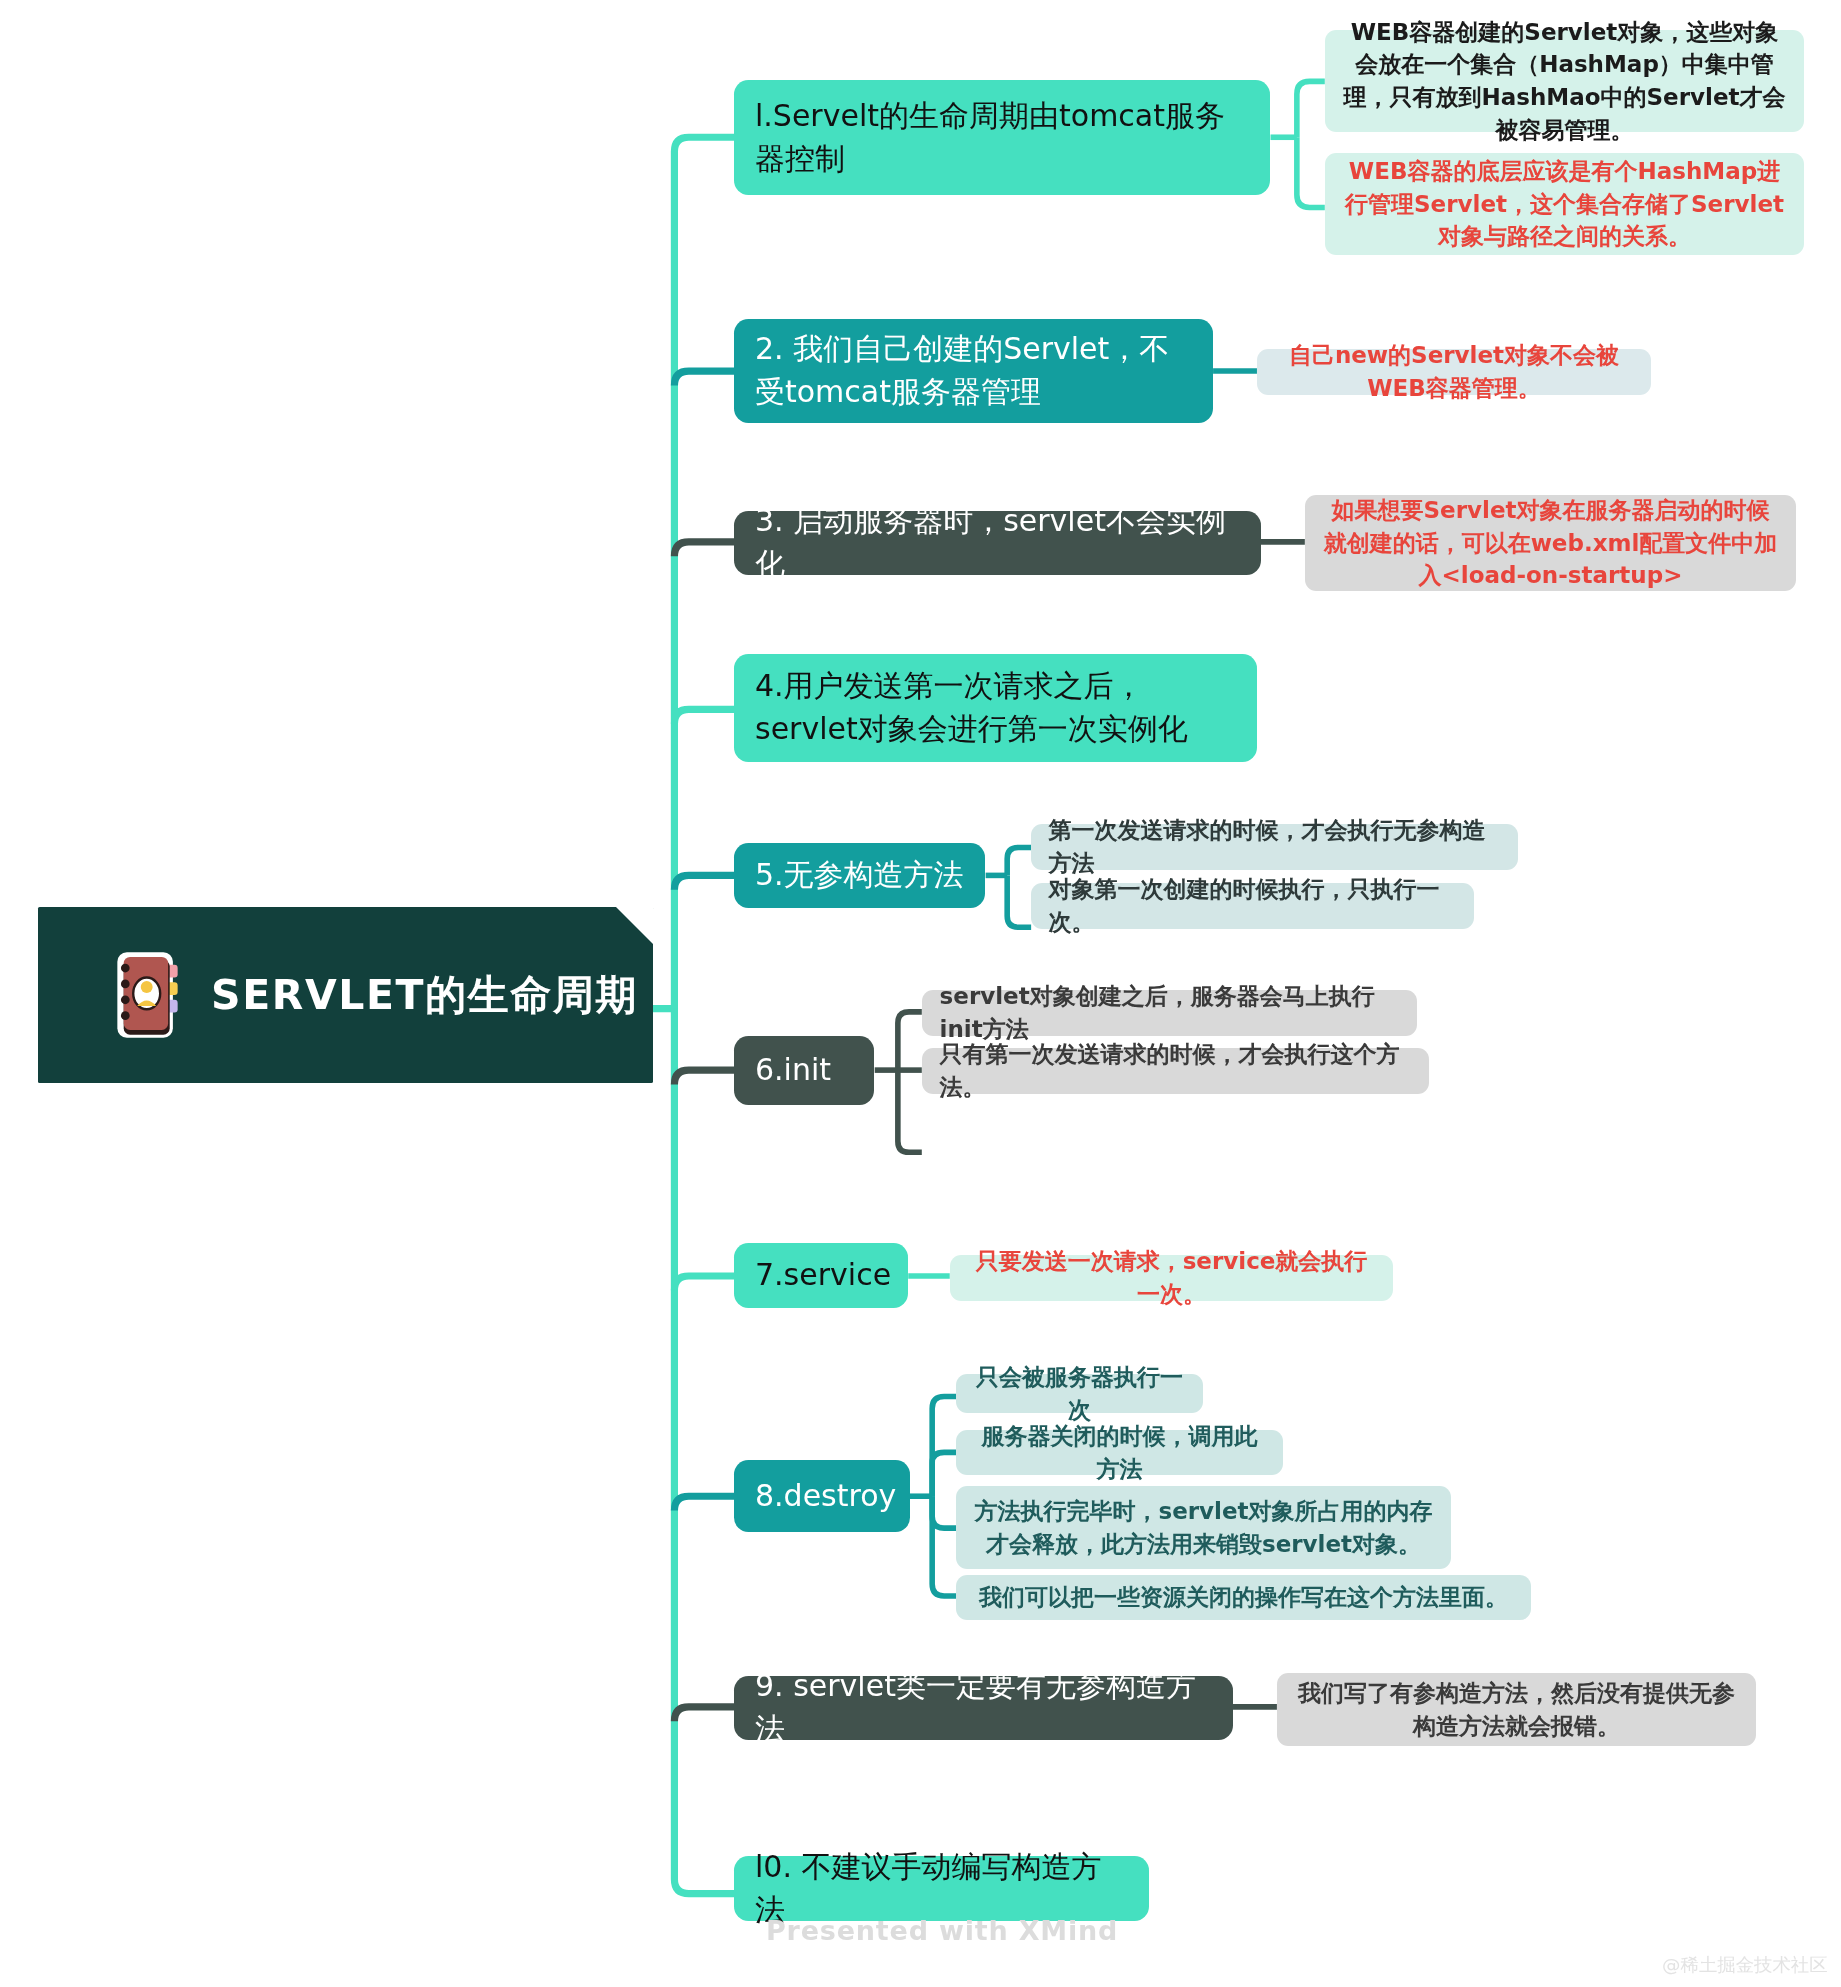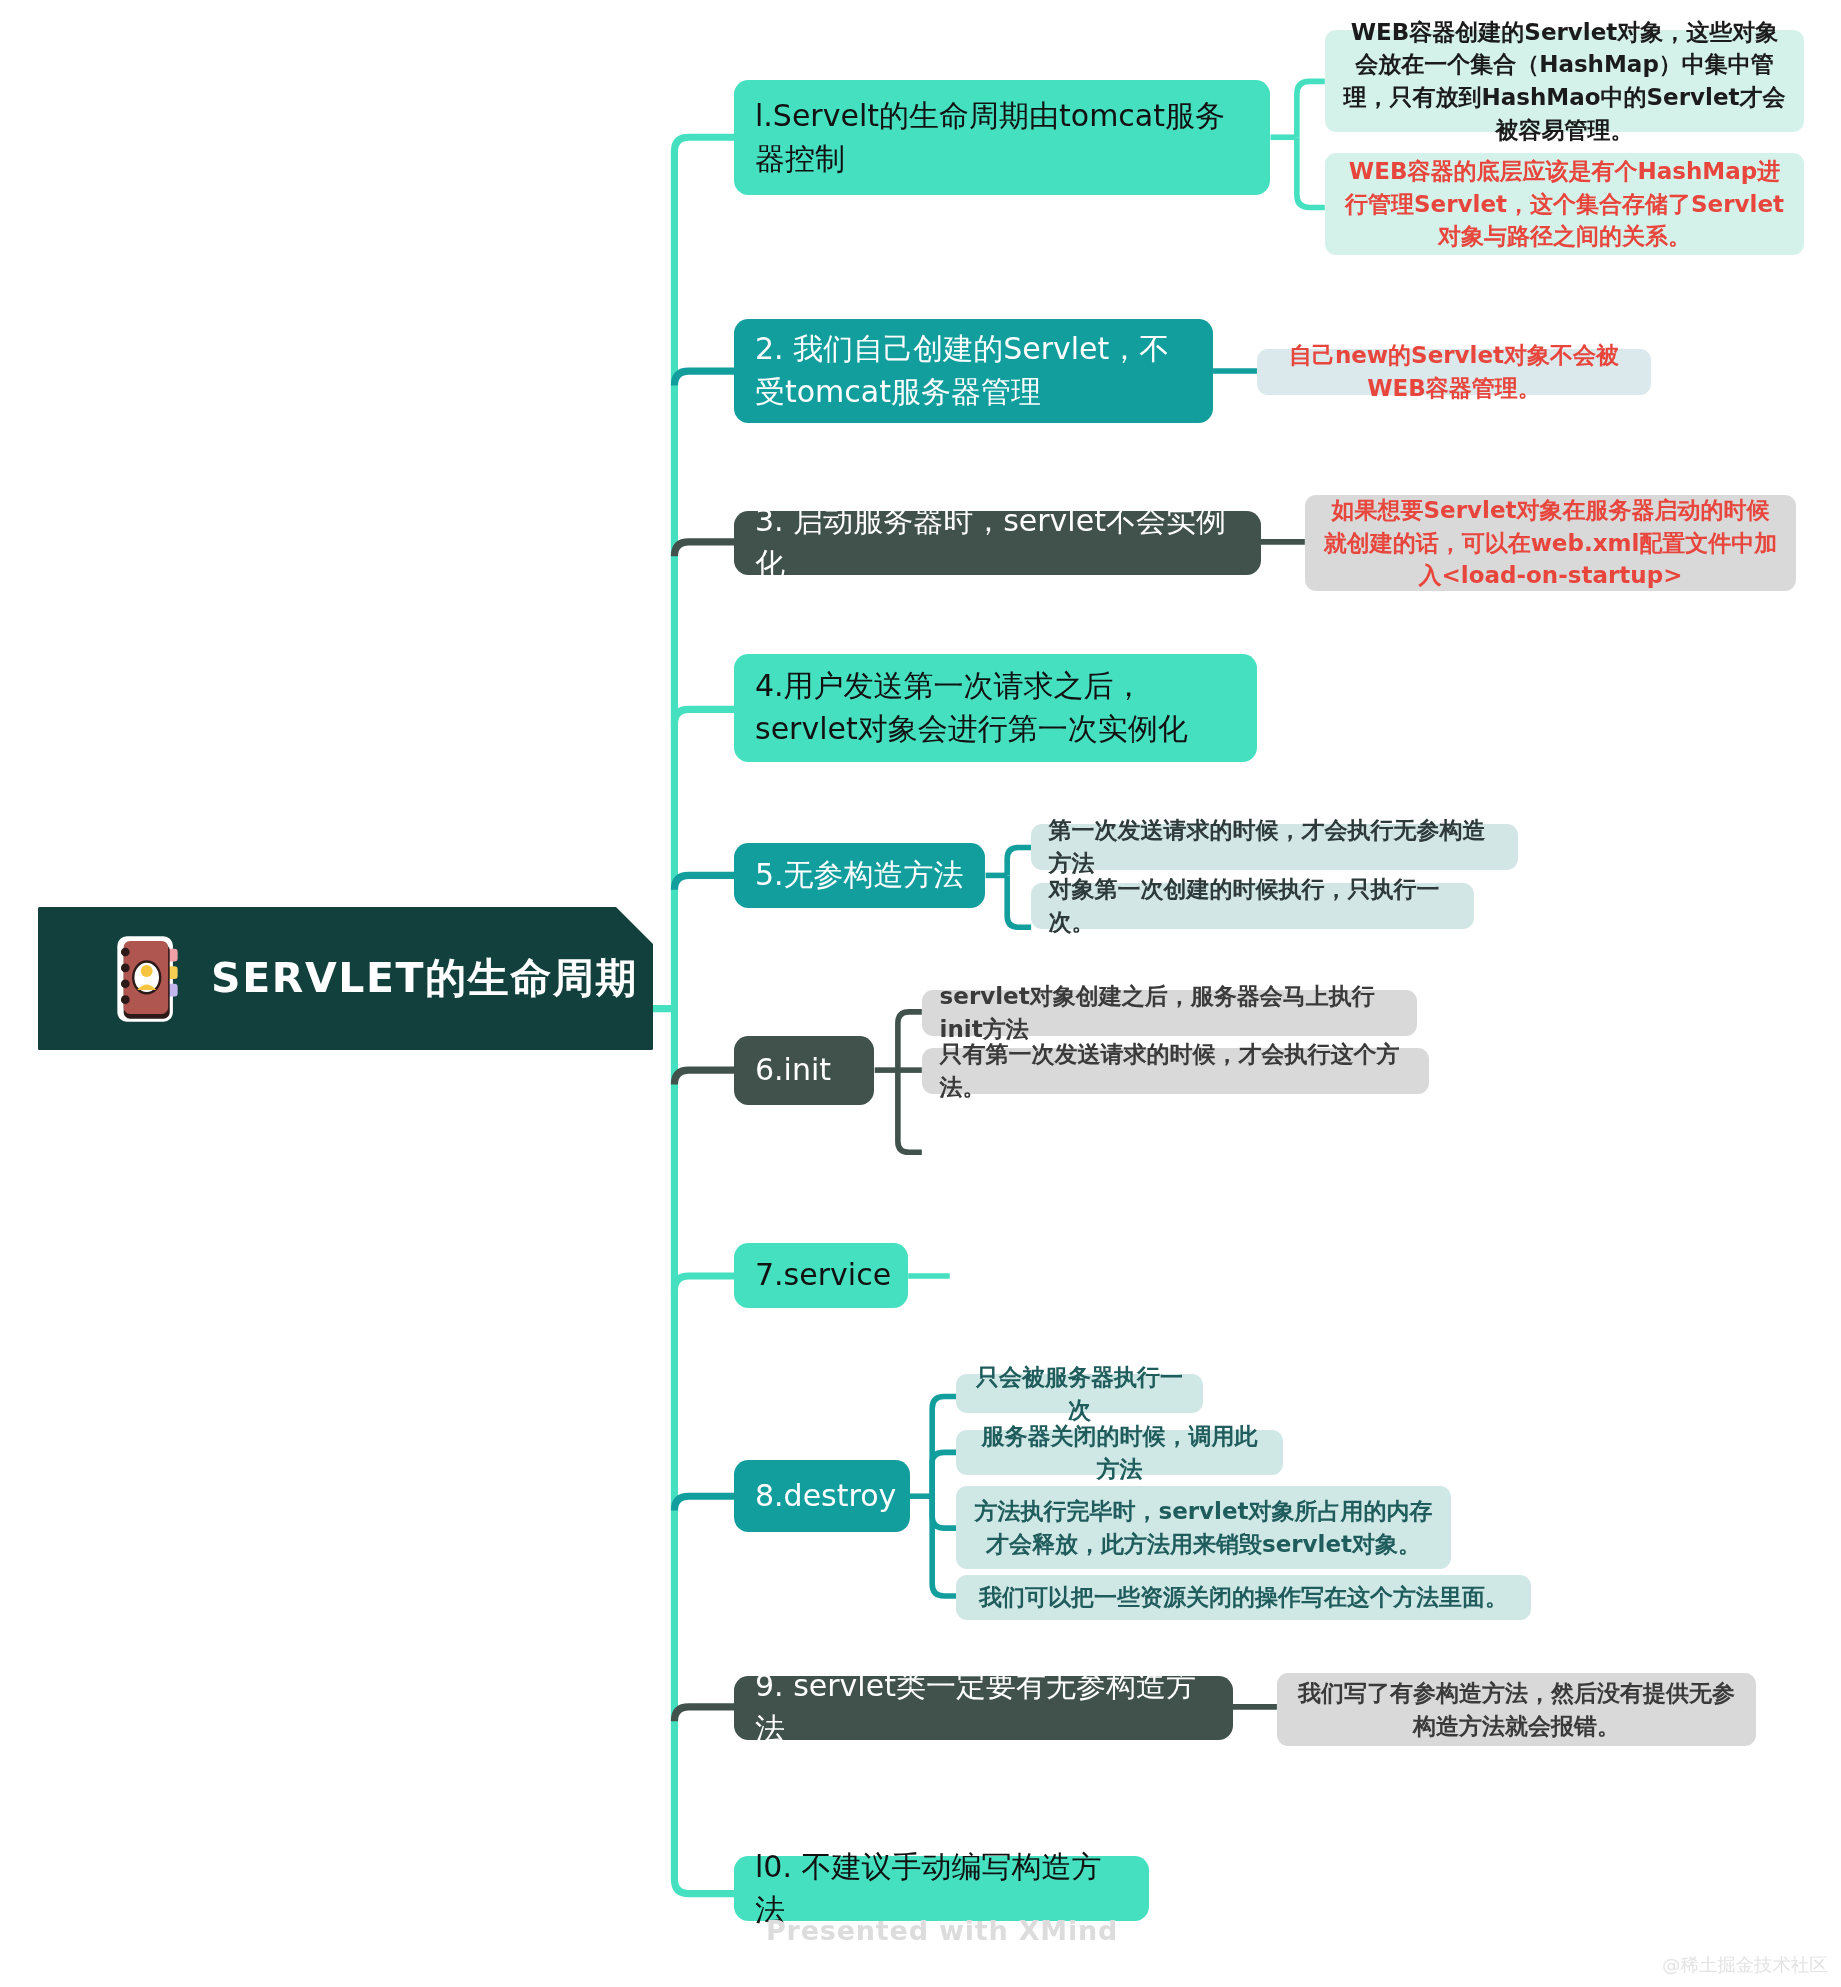--- a/index.html
+++ b/index.html
@@ -29,21 +29,21 @@
     height: 1987px;
     pointer-events: none;
   }
 
   
   #root-node {
     position: absolute;
     left: 38px;
     top: 907px;
     width: 615px;
-    height: 143px;
+    height: 176px;
     background: #12403C;
     border-radius: 1.6px;
     display: flex;
     align-items: center;
     box-sizing: border-box;
     padding-left: 73px;
   }
   
   #root-node .fold {
     position: absolute;
@@ -262,20 +262,23 @@
   <div class="node l2 s-gray-d" style="left:922px; top:990px; width:495px; height:46px;">
     <span class="node-text">servlet对象创建之后，服务器会马上执行init方法</span>
   </div>
   <div class="node l2 s-gray-d" style="left:922px; top:1048px; width:507px; height:46px;">
     <span class="node-text">只有第一次发送请求的时候，才会执行这个方法。</span>
   </div>
 
   <div class="node l1 t-mint" style="left:734px; top:1243px; width:174px; height:65px;">
     <span class="node-text">7.service</span>
   </div>
+  <div class="node l2 s-mintpale-r center" style="left:950px; top:1255px; width:443px; height:46px;">
+    <span class="node-text">只要发送一次请求，service就会执行一次。</span>
+  </div>
 
   <div class="node l1 t-teal" style="left:734px; top:1460px; width:176px; height:72px;">
     <span class="node-text">8.destroy</span>
   </div>
   <div class="node l2 s-tealpale center" style="left:956px; top:1374px; width:247px; height:39px;">
     <span class="node-text">只会被服务器执行一次</span>
   </div>
   <div class="node l2 s-tealpale center" style="left:956px; top:1430px; width:327px; height:45px;">
     <span class="node-text">服务器关闭的时候，调用此方法</span>
   </div>

